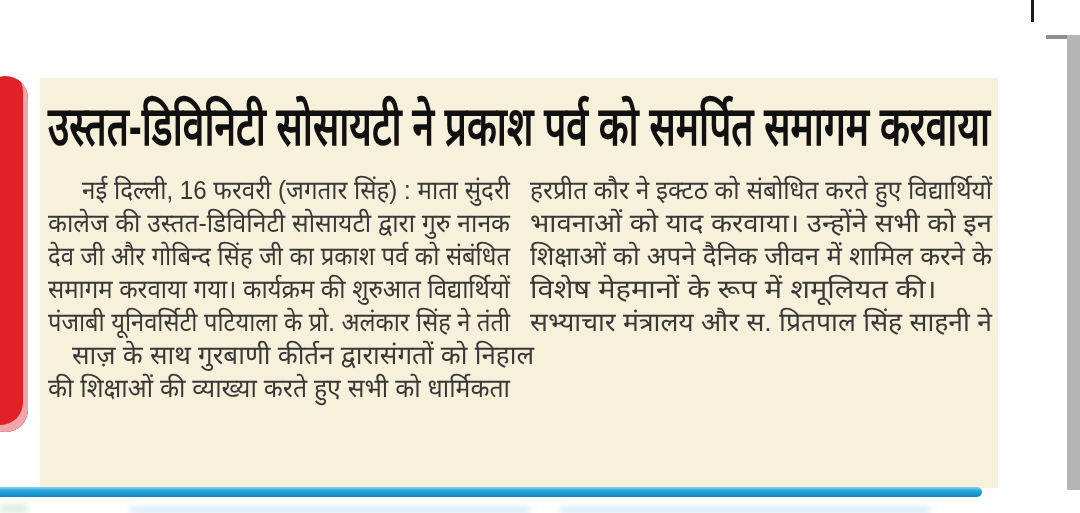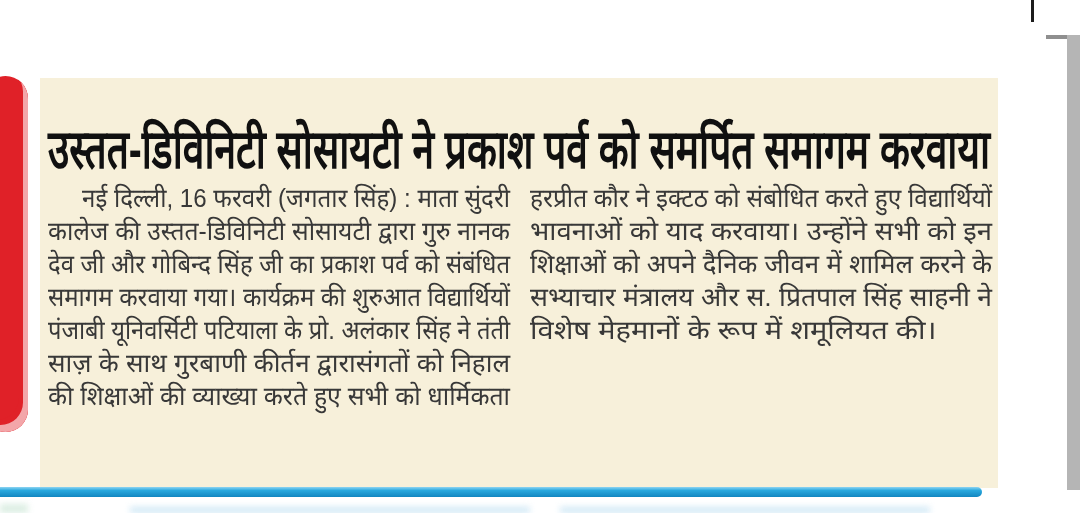--- a/index.html
+++ b/index.html
@@ -36,26 +36,25 @@
   
   .paper {
     position: absolute; left: 40px; top: 78px; width: 958px; height: 410px;
     background: var(--paper, #f7f0da);
   }
   .headline {
     position: absolute; left: 8px; right: 8px; top: 10px; height: 76px;
     font-size: 54px; line-height: 76px; font-weight: bold;
     color: var(--headline-text, #101010);
     white-space: nowrap;
-    margin-top: 23px;
   }
   .headline .fit { display: inline-block; transform-origin: left center; }
 
   .columns {
-    position: absolute; left: 8px; top: 104px; right: 6px;
+    position: absolute; left: 8px; top: 96px; right: 6px;
     display: flex; gap: 20px;
   }
   .col { width: 462px; }
   .line {
     height: 33px; line-height: 33px;
     font-size: 26px;
     color: var(--body-text, #383838);
     white-space: nowrap;
   }
   .line .fit { display: inline-block; transform-origin: left center; }
@@ -87,29 +86,29 @@
   <h1 class="headline">
     <span class="fit" style="transform: scaleX(0.7206);">उस्तत-डिविनिटी सोसायटी ने प्रकाश पर्व को समर्पित समागम करवाया</span>
   </h1>
   <div class="columns">
     <div class="col">
         <div class="line indent"><span class="fit" style="transform: scaleX(0.9272);">नई दिल्ली, 16 फरवरी (जगतार सिंह) : माता सुंदरी</span></div>
         <div class="line"><span class="fit" style="transform: scaleX(0.9477);">कालेज की उस्तत-डिविनिटी सोसायटी द्वारा गुरु नानक</span></div>
         <div class="line"><span class="fit" style="transform: scaleX(0.9158);">देव जी और गोबिन्द सिंह जी का प्रकाश पर्व को संबंधित</span></div>
         <div class="line"><span class="fit" style="transform: scaleX(0.9214);">समागम करवाया गया। कार्यक्रम की शुरुआत विद्यार्थियों</span></div>
         <div class="line"><span class="fit" style="transform: scaleX(0.909);">पंजाबी यूनिवर्सिटी पटियाला के प्रो. अलंकार सिंह ने तंती</span></div>
-        <div class="line"><span class="fit" style="transform: scaleX(0.9995);">साज़ के साथ गुरबाणी कीर्तन द्वारासंगतों को निहाल</span></div>
+        <div class="line"><span class="fit" style="transform: scaleX(0.9995); margin-left: 24px;">साज़ के साथ गुरबाणी कीर्तन द्वारासंगतों को निहाल</span></div>
         <div class="line"><span class="fit" style="transform: scaleX(0.9531);">की शिक्षाओं की व्याख्या करते हुए सभी को धार्मिकता</span></div>
       </div>
     <div class="col">
         <div class="line"><span class="fit" style="transform: scaleX(0.9391);">हरप्रीत कौर ने इक्टठ को संबोधित करते हुए विद्यार्थियों</span></div>
         <div class="line"><span class="fit" style="transform: scaleX(1.0571);">भावनाओं को याद करवाया। उन्होंने सभी को इन</span></div>
         <div class="line"><span class="fit" style="transform: scaleX(0.9943);">शिक्षाओं को अपने दैनिक जीवन में शामिल करने के</span></div>
+        <div class="line"><span class="fit" style="transform: scaleX(1.1152);">विशेष मेहमानों  के रूप में शमूलियत की।</span></div>
         <div class="line"><span class="fit" style="transform: scaleX(1.0191);">सभ्याचार मंत्रालय और स. प्रितपाल सिंह साहनी ने</span></div>
-        <div class="line"><span class="fit" style="transform: scaleX(1.1152);">विशेष मेहमानों  के रूप में शमूलियत की।</span></div>
       </div>
   </div>
 </div>
 
 <div class="blue-rule"></div>
 
 <div class="hint hint-green"></div>
 <div class="hint hint-blue1"></div>
 <div class="hint hint-blue2"></div>
 

